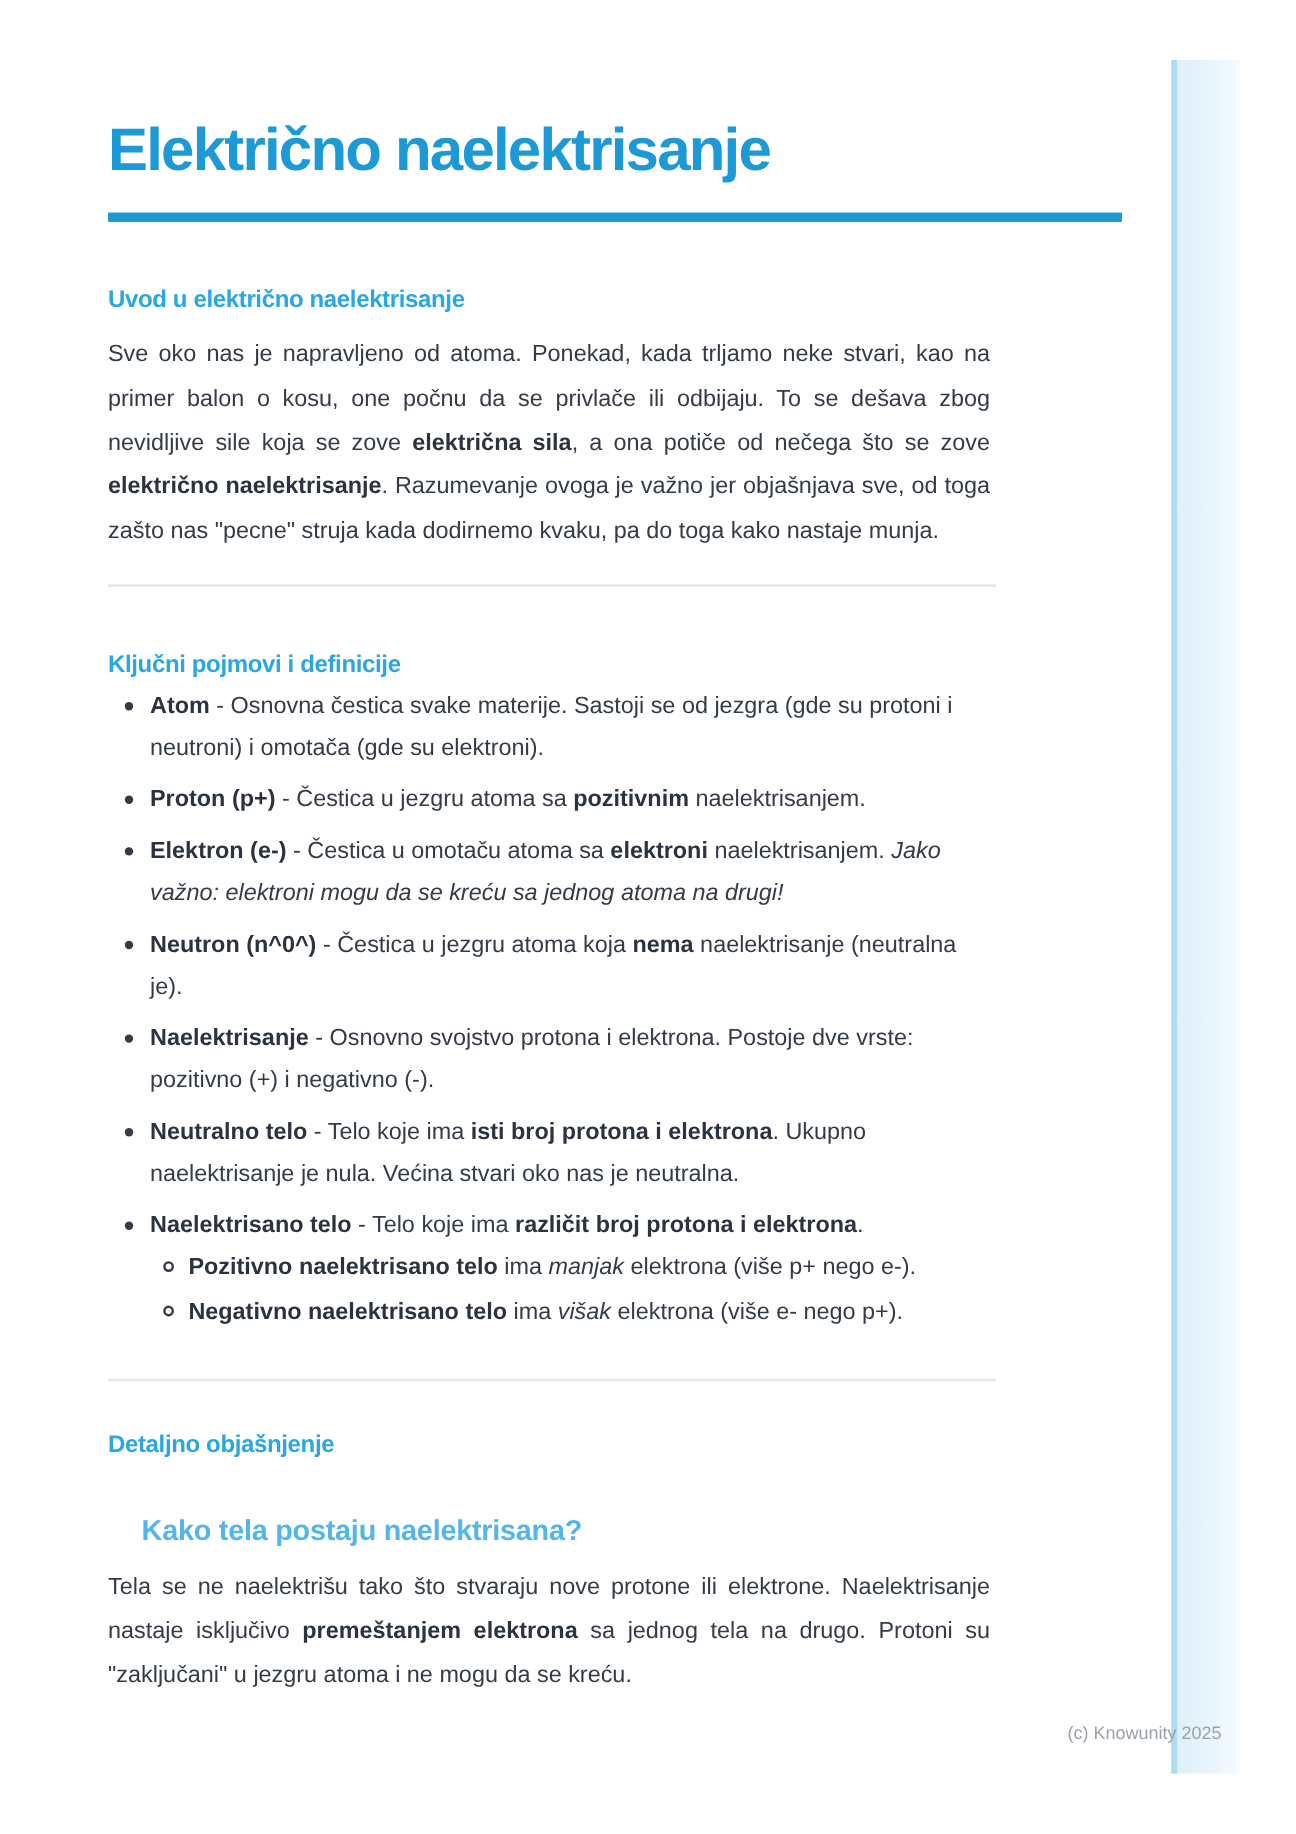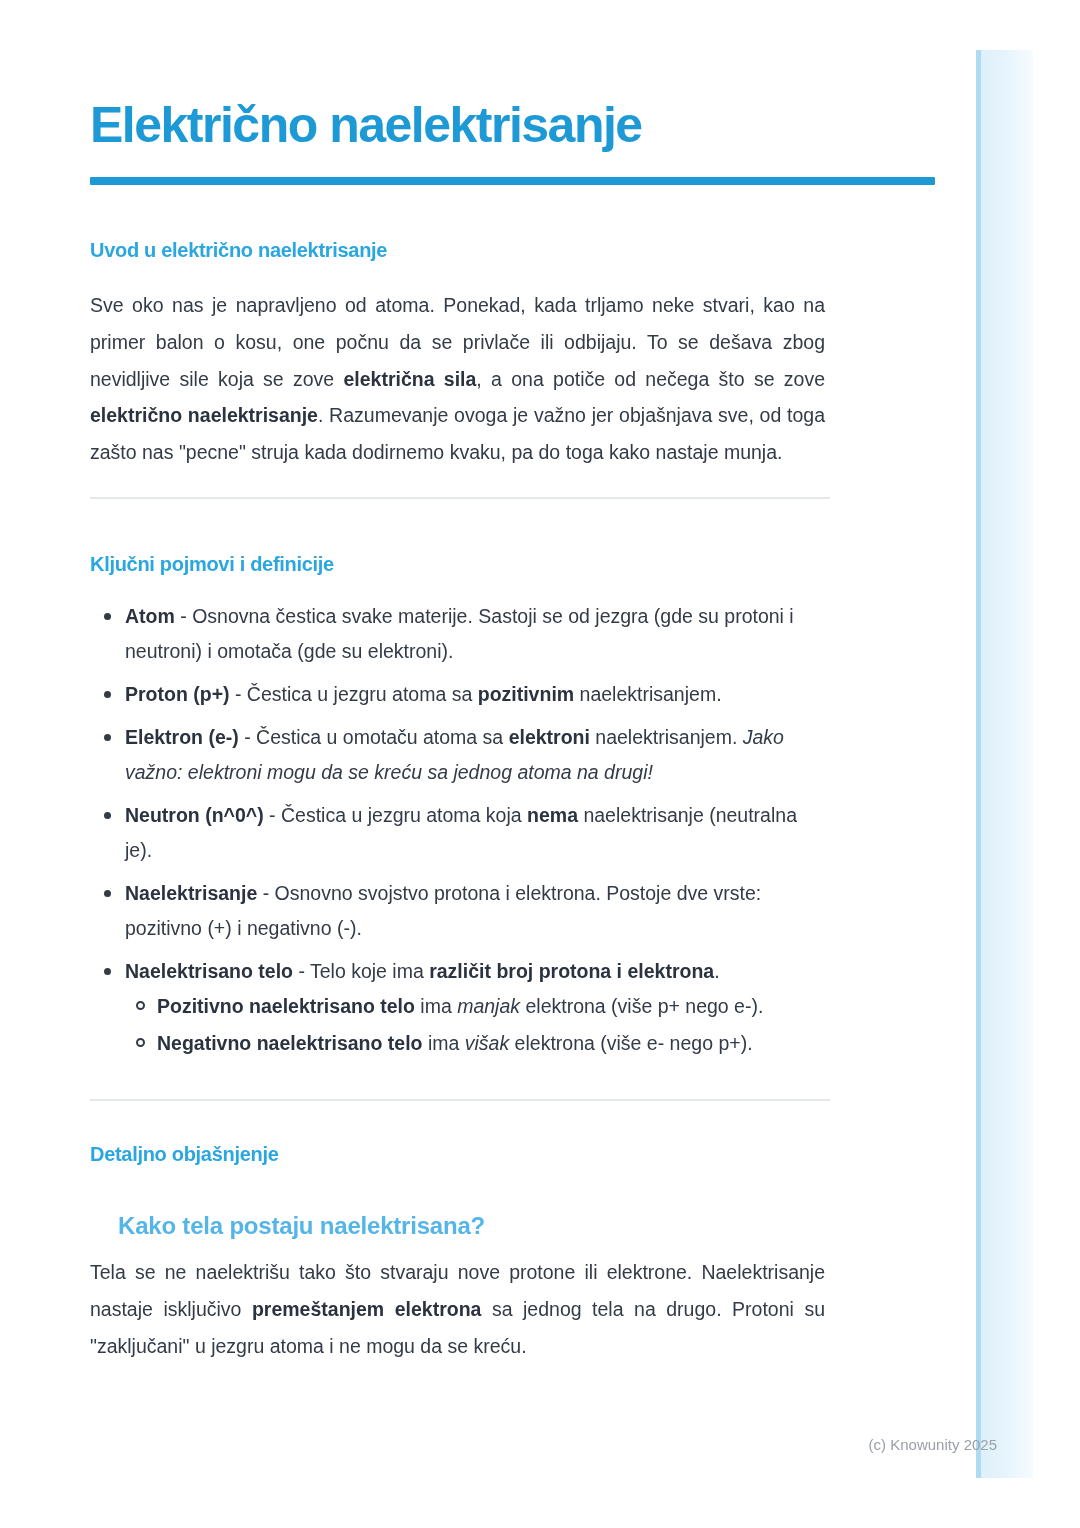--- a/index.html
+++ b/index.html
@@ -33,43 +33,43 @@
   .h2-key{margin-top:48px;}
   .h2-detaljno{margin-top:36px;}
   h3{
     margin-top:40px;font-size:24px;line-height:30px;font-weight:700;
     letter-spacing:-0.2px;color:var(--subheading);margin-left:28px;
   }
   p.body{
     width:735px;font-size:19.5px;line-height:36.8px;text-align:justify;
     color:var(--text);
   }
-  .p-intro{margin-top:20px;}
+  .p-intro{margin-top:10px;}
   .p-explain{margin-top:13px;}
   .divider{width:740px;height:2px;background:var(--divider);}
   .divider-1{margin-top:26px;}
   .divider-2{margin-top:36px;}
-  .terms-list{margin-top:18px;width:735px;font-size:19.5px;line-height:35px;}
+  .terms-list{width:735px;font-size:19.5px;line-height:35px;}
   .term-item{display:flex;margin-bottom:8px;}
   .bullet-dot{
     flex:0 0 auto;width:7px;height:7px;border-radius:50%;
     background:var(--text);margin:14px 0 0 14px;
   }
   .term-body{margin-left:14px;width:700px;}
   .sub-list{margin-top:0;}
   .sub-item{display:flex;margin-bottom:2px;}
   .bullet-circle{
     flex:0 0 auto;width:9px;height:9px;border-radius:50%;
     border:2px solid var(--text);background:transparent;margin:12px 0 0 11px;
   }
   .sub-body{margin-left:12px;width:660px;}
   strong{font-weight:700;color:#2b3340;}
   em{font-style:italic;}
   .copyright{
-    position:absolute;right:83px;top:1436px;z-index:3;
+    position:absolute;right:62px;top:1436px;z-index:3;
     font-size:15px;line-height:18px;color:var(--muted);white-space:nowrap;
   }
 </style>
 </head>
 <body>
 
 <div class="side-strip"></div>
 
 <div class="content">
 
@@ -99,20 +99,24 @@
     <div class="term-item">
       <span class="bullet-dot"></span>
       <div class="term-body"><strong>Neutron (n^0^)</strong><span> - Čestica u jezgru atoma koja </span><strong>nema</strong><span> naelektrisanje (neutralna je).</span></div>
     </div>
     <div class="term-item">
       <span class="bullet-dot"></span>
       <div class="term-body"><strong>Naelektrisanje</strong><span> - Osnovno svojstvo protona i elektrona. Postoje dve vrste: pozitivno (+) i negativno (-).</span></div>
     </div>
     <div class="term-item">
       <span class="bullet-dot"></span>
+      <div class="term-body"><strong>Neutralno telo</strong><span> - Telo koje ima </span><strong>isti broj protona i elektrona</strong><span>. Ukupno naelektrisanje je nula. Većina stvari oko nas je neutralna.</span></div>
+    </div>
+    <div class="term-item">
+      <span class="bullet-dot"></span>
       <div class="term-body">
         <span><strong>Naelektrisano telo</strong><span> - Telo koje ima </span><strong>različit broj protona i elektrona</strong><span>.</span></span>
         <div class="sub-list">
           <div class="sub-item">
             <span class="bullet-circle"></span>
             <div class="sub-body"><strong>Pozitivno naelektrisano telo</strong><span> ima </span><em>manjak</em><span> elektrona (više p+ nego e-).</span></div>
           </div>
           <div class="sub-item">
             <span class="bullet-circle"></span>
             <div class="sub-body"><strong>Negativno naelektrisano telo</strong><span> ima </span><em>višak</em><span> elektrona (više e- nego p+).</span></div>

